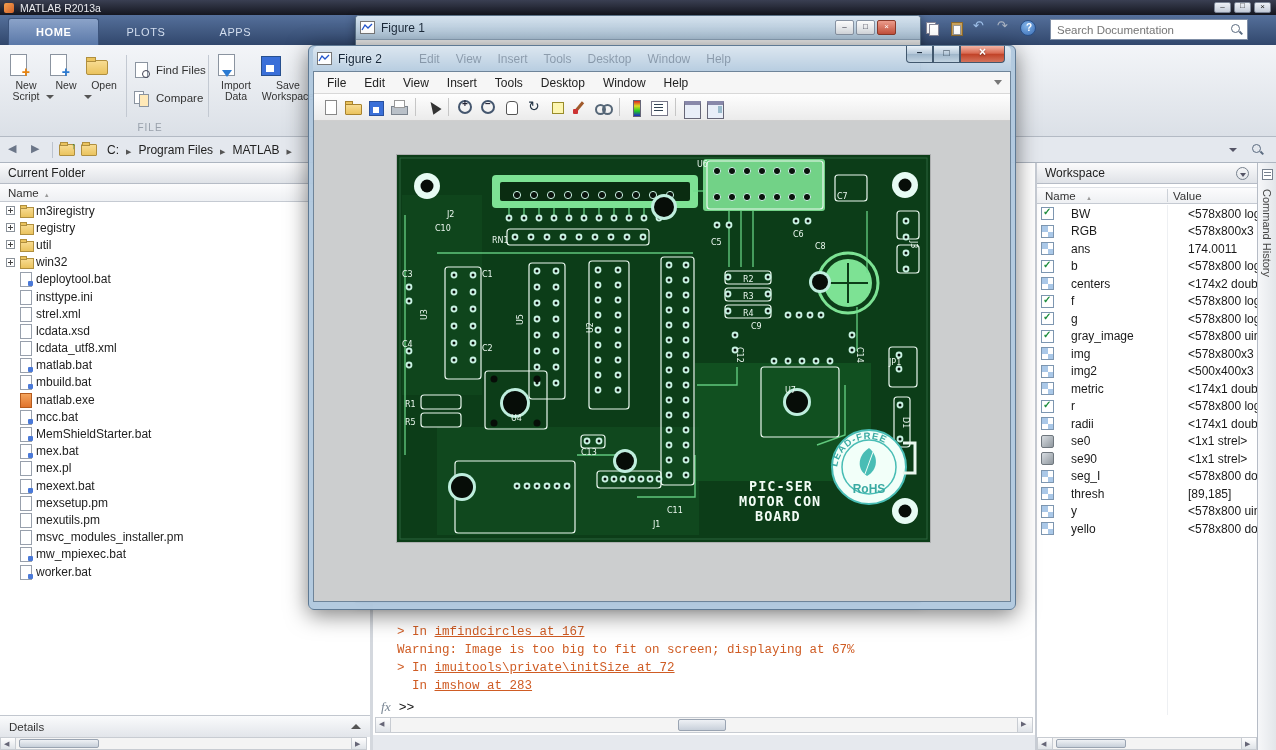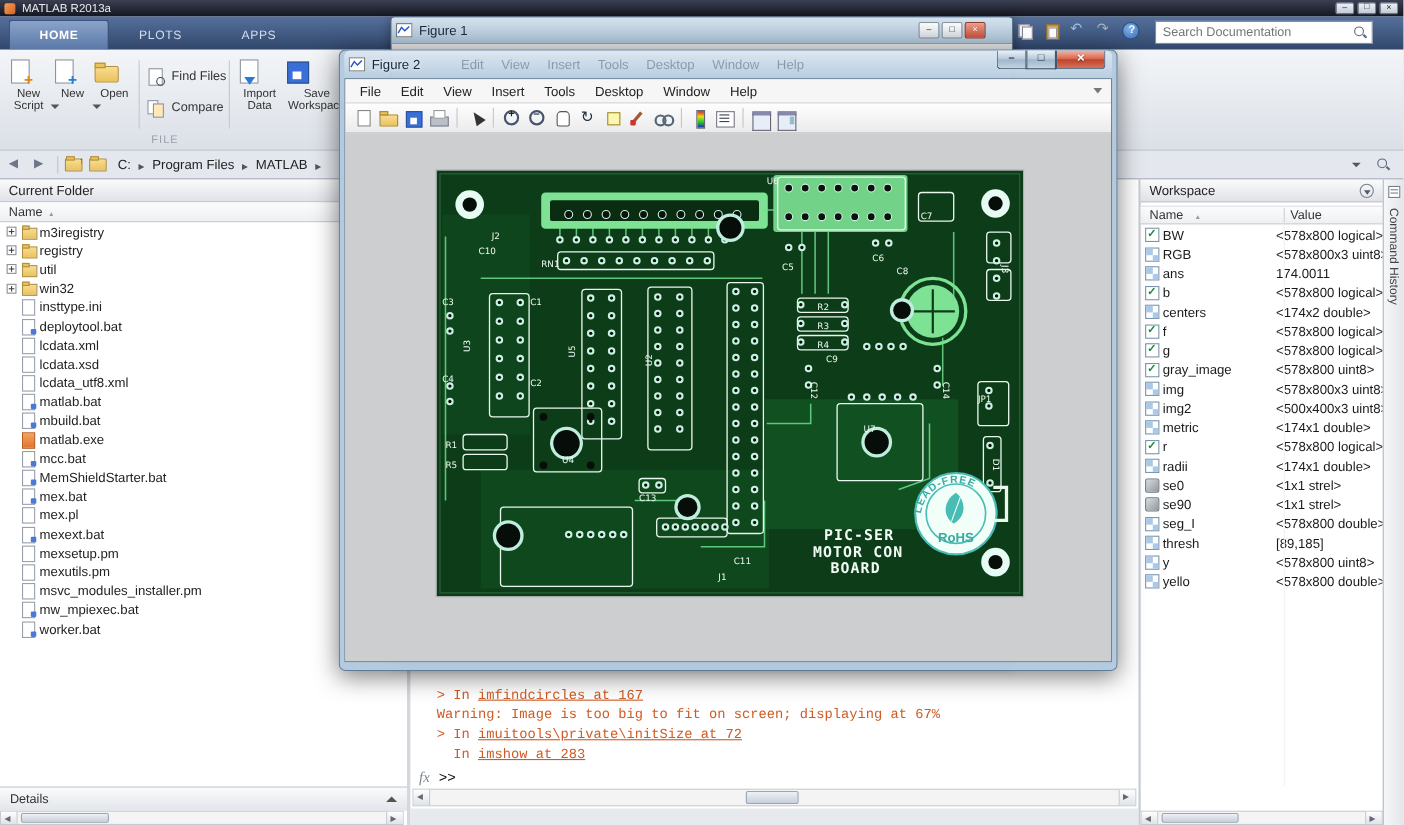--- a/index.html
+++ b/index.html
@@ -120,21 +120,21 @@
 
   .right-panel { position:absolute; left:1035px; top:163px; width:222px; height:587px; background:#fff; border-left:2px solid #c7ccd4; z-index:1; }
   .panel-menu-icon { margin-left:auto; width:13px; height:13px; border:1px solid #77818e; border-radius:50%; position:relative; }
   .panel-menu-icon::before { content:""; position:absolute; left:3px; top:5px; border-left:3px solid transparent; border-right:3px solid transparent; border-top:4px solid #556; }
   .ws-colhead { position:absolute; left:0; right:0; top:24px; height:17px; background:linear-gradient(#fcfcfd,#eef0f3); border-bottom:1px solid #c5cad2; border-top:1px solid #dfe2e7; font-size:11.5px; color:#333; }
   .ws-colname { position:absolute; left:8px; top:2px; }
   .ws-colval { position:absolute; left:136px; top:2px; }
   .ws-coldiv { position:absolute; left:130px; top:1px; bottom:1px; width:1px; background:#ccd1d8; }
   .ws-list { position:absolute; left:0; right:0; top:42px; height:510px; overflow:hidden; }
   .ws-grid-line { position:absolute; left:130px; top:42px; height:510px; width:1px; background:#eef0f3; }
-  .ws-row { display:flex; align-items:center; height:17.5px; gap:3px; color:#1a1a1a; }
+  .ws-row { display:flex; align-items:center; height:17.5px; gap:17px; color:#1a1a1a; }
   .wicon { width:13px; height:13px; position:relative; margin-left:4px; flex:none; }
   .ws-row.check .wicon { background:#fff; border:1px solid #7d96b0; }
   .ws-row.check .wicon::after { content:"✓"; position:absolute; left:1px; top:-2px; font-size:10px; font-weight:bold; color:#1c8c3c; }
   .ws-row.grid .wicon { background:#fff; border:1px solid #7d96b0; }
   .ws-row.grid .wicon::before { content:""; position:absolute; left:0; top:0; width:6px; height:6px; background:#aac8e8; }
   .ws-row.grid .wicon::after { content:""; position:absolute; right:0; bottom:0; width:5px; height:5px; background:#aac8e8; }
   .ws-row.strel .wicon { background:linear-gradient(135deg,#d8dde2,#8f979e); border:1px solid #6f777e; border-radius:2px; }
   .wname { width:100px; overflow:hidden; white-space:nowrap; font-size:12px; }
   .wval { flex:1; overflow:hidden; white-space:nowrap; font-size:12px; }
 
@@ -336,36 +336,36 @@
         <span class="ficon"></span>
         <span class="flabel">util</span>
       </div>
 
       <div class="cf-row folder">
         <span class="expander"></span>
         <span class="ficon"></span>
         <span class="flabel">win32</span>
       </div>
 
+      <div class="cf-row bat">
+        <span class="expander"></span>
+        <span class="ficon"></span>
+        <span class="flabel">deploytool.bat</span>
+      </div>
+
       <div class="cf-row file">
         <span class="expander"></span>
         <span class="ficon"></span>
         <span class="flabel">insttype.ini</span>
       </div>
 
-      <div class="cf-row bat">
-        <span class="expander"></span>
-        <span class="ficon"></span>
-        <span class="flabel">deploytool.bat</span>
-      </div>
-
       <div class="cf-row file">
         <span class="expander"></span>
         <span class="ficon"></span>
-        <span class="flabel">lcdata.xml</span>
+        <span class="flabel">strel.xml</span>
       </div>
 
       <div class="cf-row file">
         <span class="expander"></span>
         <span class="ficon"></span>
         <span class="flabel">lcdata.xsd</span>
       </div>
 
       <div class="cf-row file">
         <span class="expander"></span>

